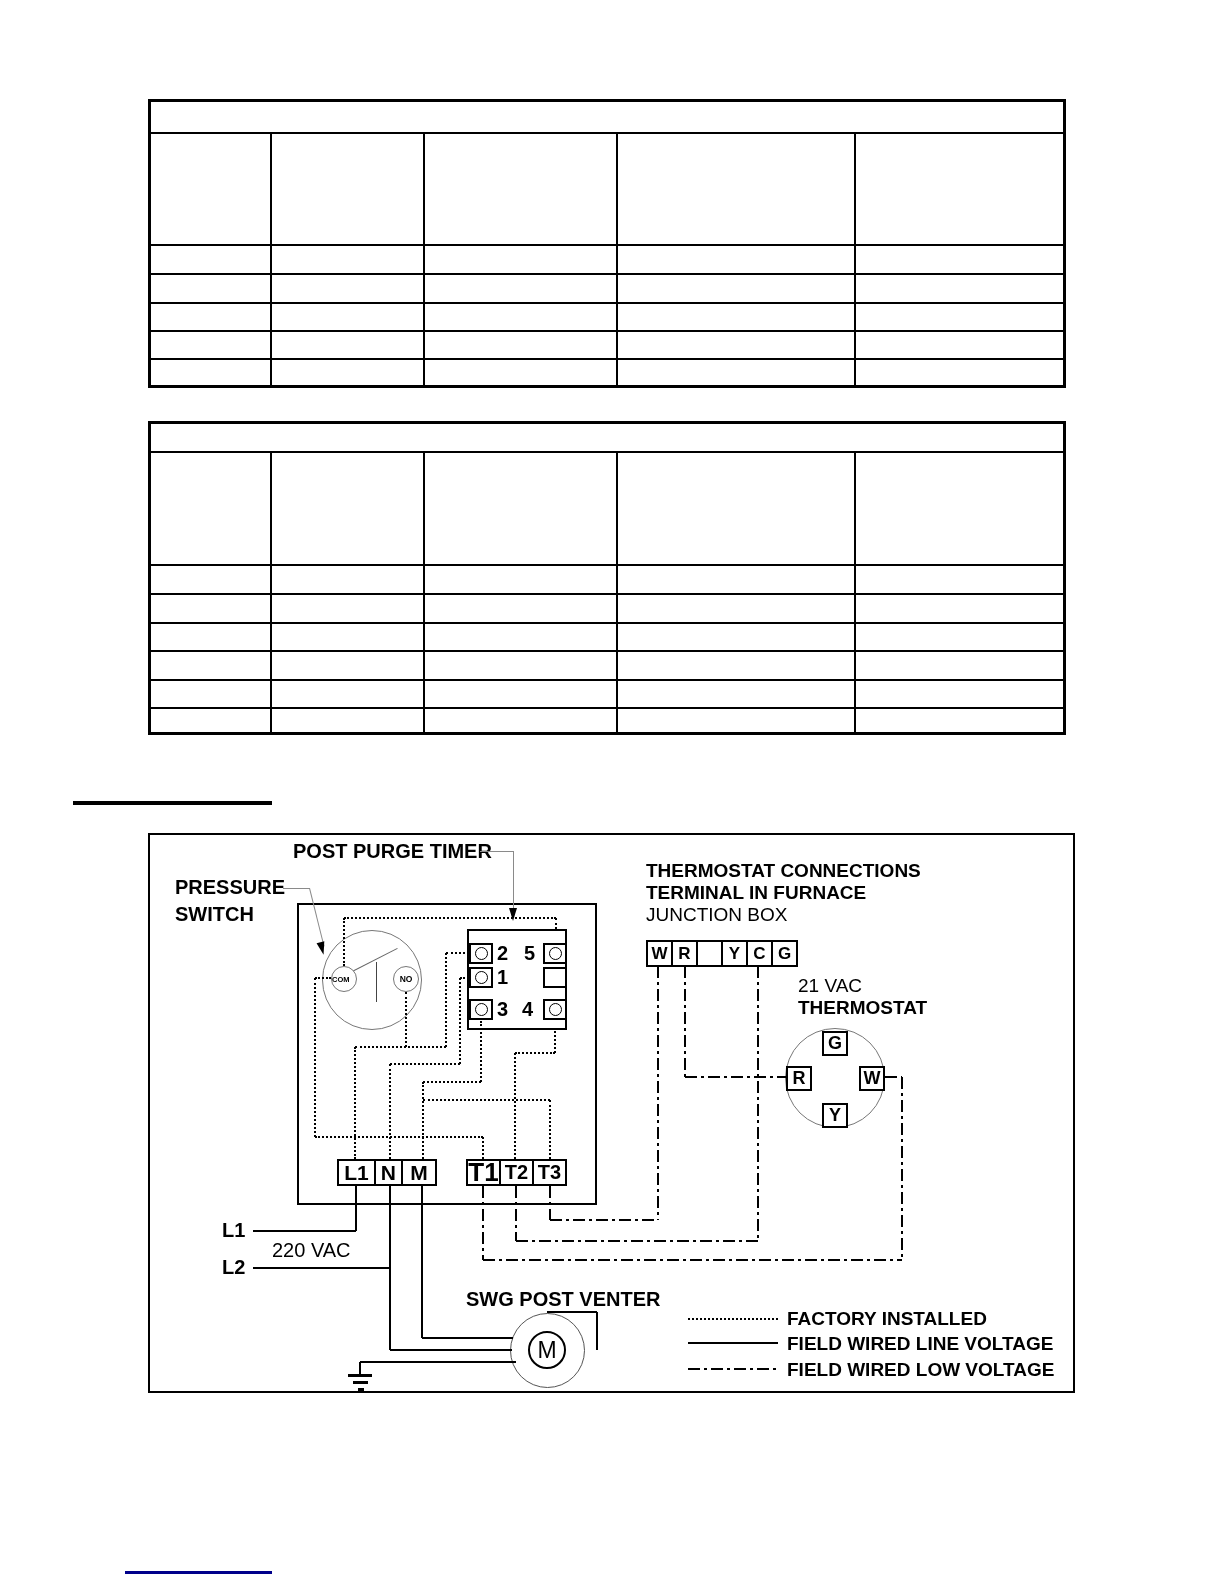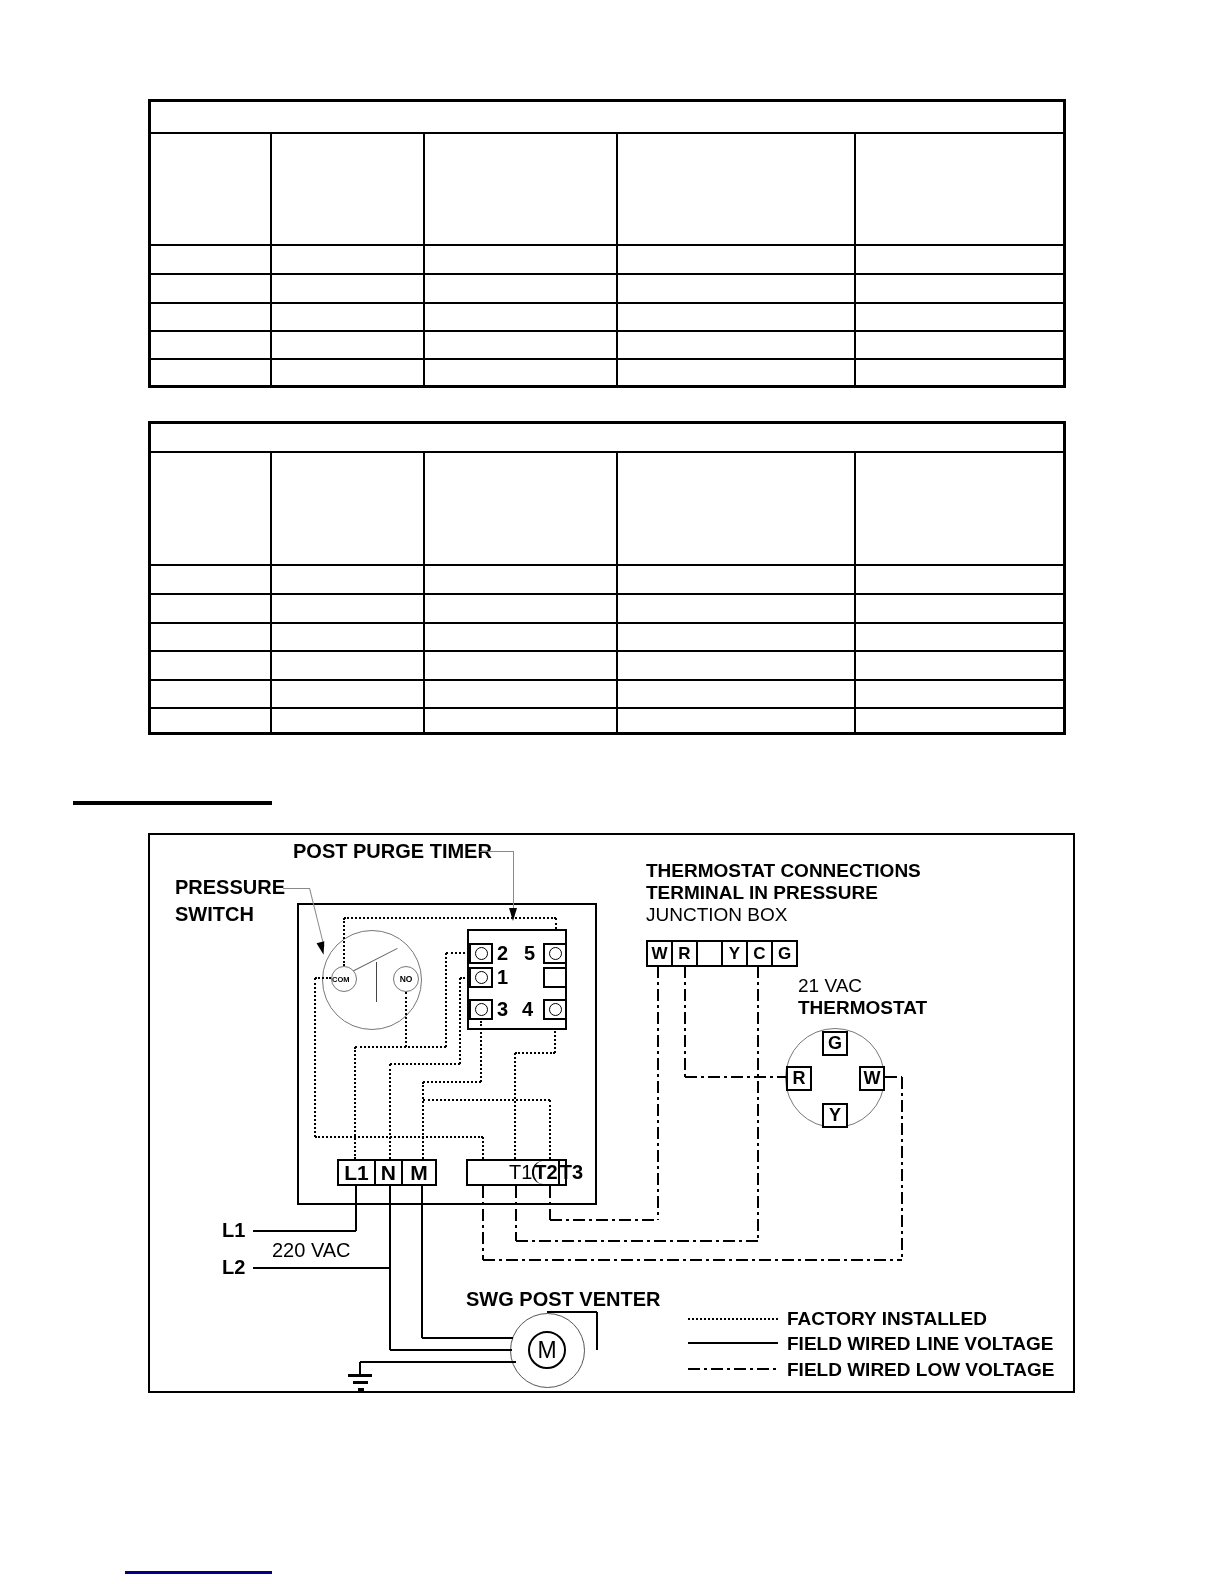--- a/index.html
+++ b/index.html
@@ -44,21 +44,21 @@
   <div class="abs" style="left:73px;top:801px;width:199px;height:4px;background:#000;"></div>
 
   <div class="frame" style="left:148px;top:833px;width:927px;height:560px;"></div>
 
   <div class="frame" style="left:297px;top:903px;width:300px;height:302px;"></div>
 
   <div class="lb" style="left:293px;top:840px;font-size:20px;font-weight:600;">POST PURGE TIMER</div>
   <div class="lb" style="left:175px;top:876px;font-size:20px;font-weight:600;">PRESSURE</div>
   <div class="lb" style="left:175px;top:903px;font-size:20px;font-weight:600;">SWITCH</div>
   <div class="lb" style="left:646px;top:860px;font-size:19px;font-weight:700;">THERMOSTAT CONNECTIONS</div>
-  <div class="lb" style="left:646px;top:882px;font-size:19px;font-weight:700;">TERMINAL IN PRESSURE</div>
+  <div class="lb" style="left:646px;top:882px;font-size:19px;font-weight:700;">TERMINAL IN FURNACE</div>
   <div class="lb" style="left:646px;top:904px;font-size:19px;font-weight:500;">JUNCTION BOX</div>
   <div class="lb" style="left:798px;top:975px;font-size:19px;font-weight:500;">21 VAC</div>
   <div class="lb" style="left:798px;top:997px;font-size:19px;font-weight:700;">THERMOSTAT</div>
   <div class="lb" style="left:466px;top:1288px;font-size:20px;font-weight:600;">SWG POST VENTER</div>
   <div class="lb" style="left:222px;top:1219px;font-size:20px;font-weight:700;">L1</div>
   <div class="lb" style="left:272px;top:1239px;font-size:20px;font-weight:500;">220 VAC</div>
   <div class="lb" style="left:222px;top:1256px;font-size:20px;font-weight:700;">L2</div>
 
   <div class="abs gray-h" style="left:480px;top:851px;width:33px;"></div>
   <div class="abs gray-v" style="left:513px;top:851px;height:59px;"></div>
@@ -115,22 +115,22 @@
   <div class="tsq" style="left:859px;top:1066px;width:26px;height:25px;font-size:18px;">W</div>
   <div class="tsq" style="left:822px;top:1103px;width:26px;height:25px;font-size:18px;">Y</div>
 
   <div class="strip" style="left:337px;top:1159px;width:100px;height:27px;">
     <div class="cell" style="flex:38;font-size:21px;font-weight:700;">L1</div>
     <div class="cell" style="flex:27;font-size:21px;font-weight:700;">N</div>
     <div class="cell" style="flex:35;font-size:21px;font-weight:700;">M</div>
   </div>
 
   <div class="strip" style="left:466px;top:1159px;width:101px;height:27px;">
-    <div class="cell" style="flex:1;font-size:20px;font-weight:400;padding-left:41px;">T1</div>
-    <div class="cell" style="flex:1;font-size:20px;font-weight:700;border-radius:11px;">T2</div>
+    <div class="cell" style="flex:1;font-size:26px;font-weight:700;">T1</div>
+    <div class="cell" style="flex:1;font-size:20px;font-weight:700;">T2</div>
     <div class="cell" style="flex:1;font-size:20px;font-weight:700;">T3</div>
   </div>
 
   <div class="circle" style="left:510px;top:1313px;width:75px;height:75px;border-color:#555;"></div>
   <div class="circle" style="left:528px;top:1331px;width:38px;height:38px;border:2px solid #000;display:flex;align-items:center;justify-content:center;">
     <span style="font-size:23px;font-weight:500;">M</span>
   </div>
 
   <div class="gbar" style="left:348px;top:1374px;width:24px;"></div>
   <div class="gbar" style="left:353px;top:1381px;width:15px;"></div>

